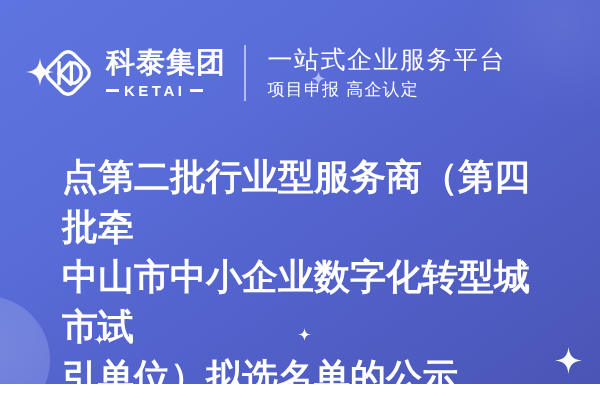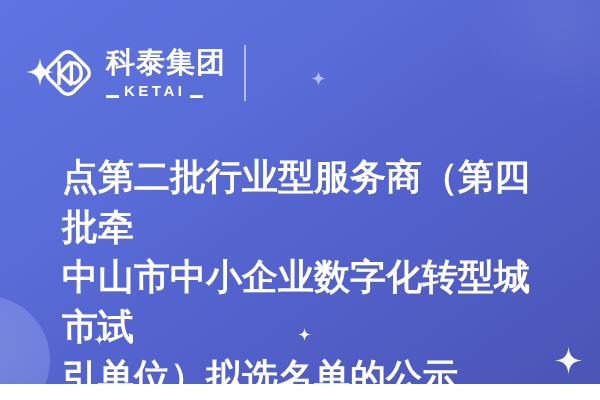--- a/index.html
+++ b/index.html
@@ -75,21 +75,21 @@
   .wordmark-cn {
     color: #ffffff;
     font-size: 29px;
     font-weight: 700;
     letter-spacing: 1px;
     line-height: 1;
     white-space: nowrap;
   }
   .wordmark-en-row {
     display: flex;
-    align-items: flex-end;
+    align-items: center;
     margin-top: 6px;
     width: 100%;
   }
   .wordmark-rule {
     height: 3px;
     width: 13px;
     background: #ffffff;
     flex: none;
   }
   .wordmark-en {
@@ -203,20 +203,24 @@
         <span class="wordmark-en-row">
           <span class="wordmark-rule"></span>
           <span class="wordmark-en">KETAI</span>
           <span class="wordmark-rule"></span>
         </span>
       </span>
     </div>
 
     <span class="divider"></span>
 
+    <div class="tagline">
+      <span class="tagline-main">一站式企业服务平台</span>
+      <span class="tagline-sub">项目申报 高企认定</span>
+    </div>
   </div>
 
   <div class="title">
     <div>点第二批行业型服务商（第四批牵</div>
     <div>中山市中小企业数字化转型城市试</div>
     <div>引单位）拟选名单的公示</div>
   </div>
 
 </div>
 

